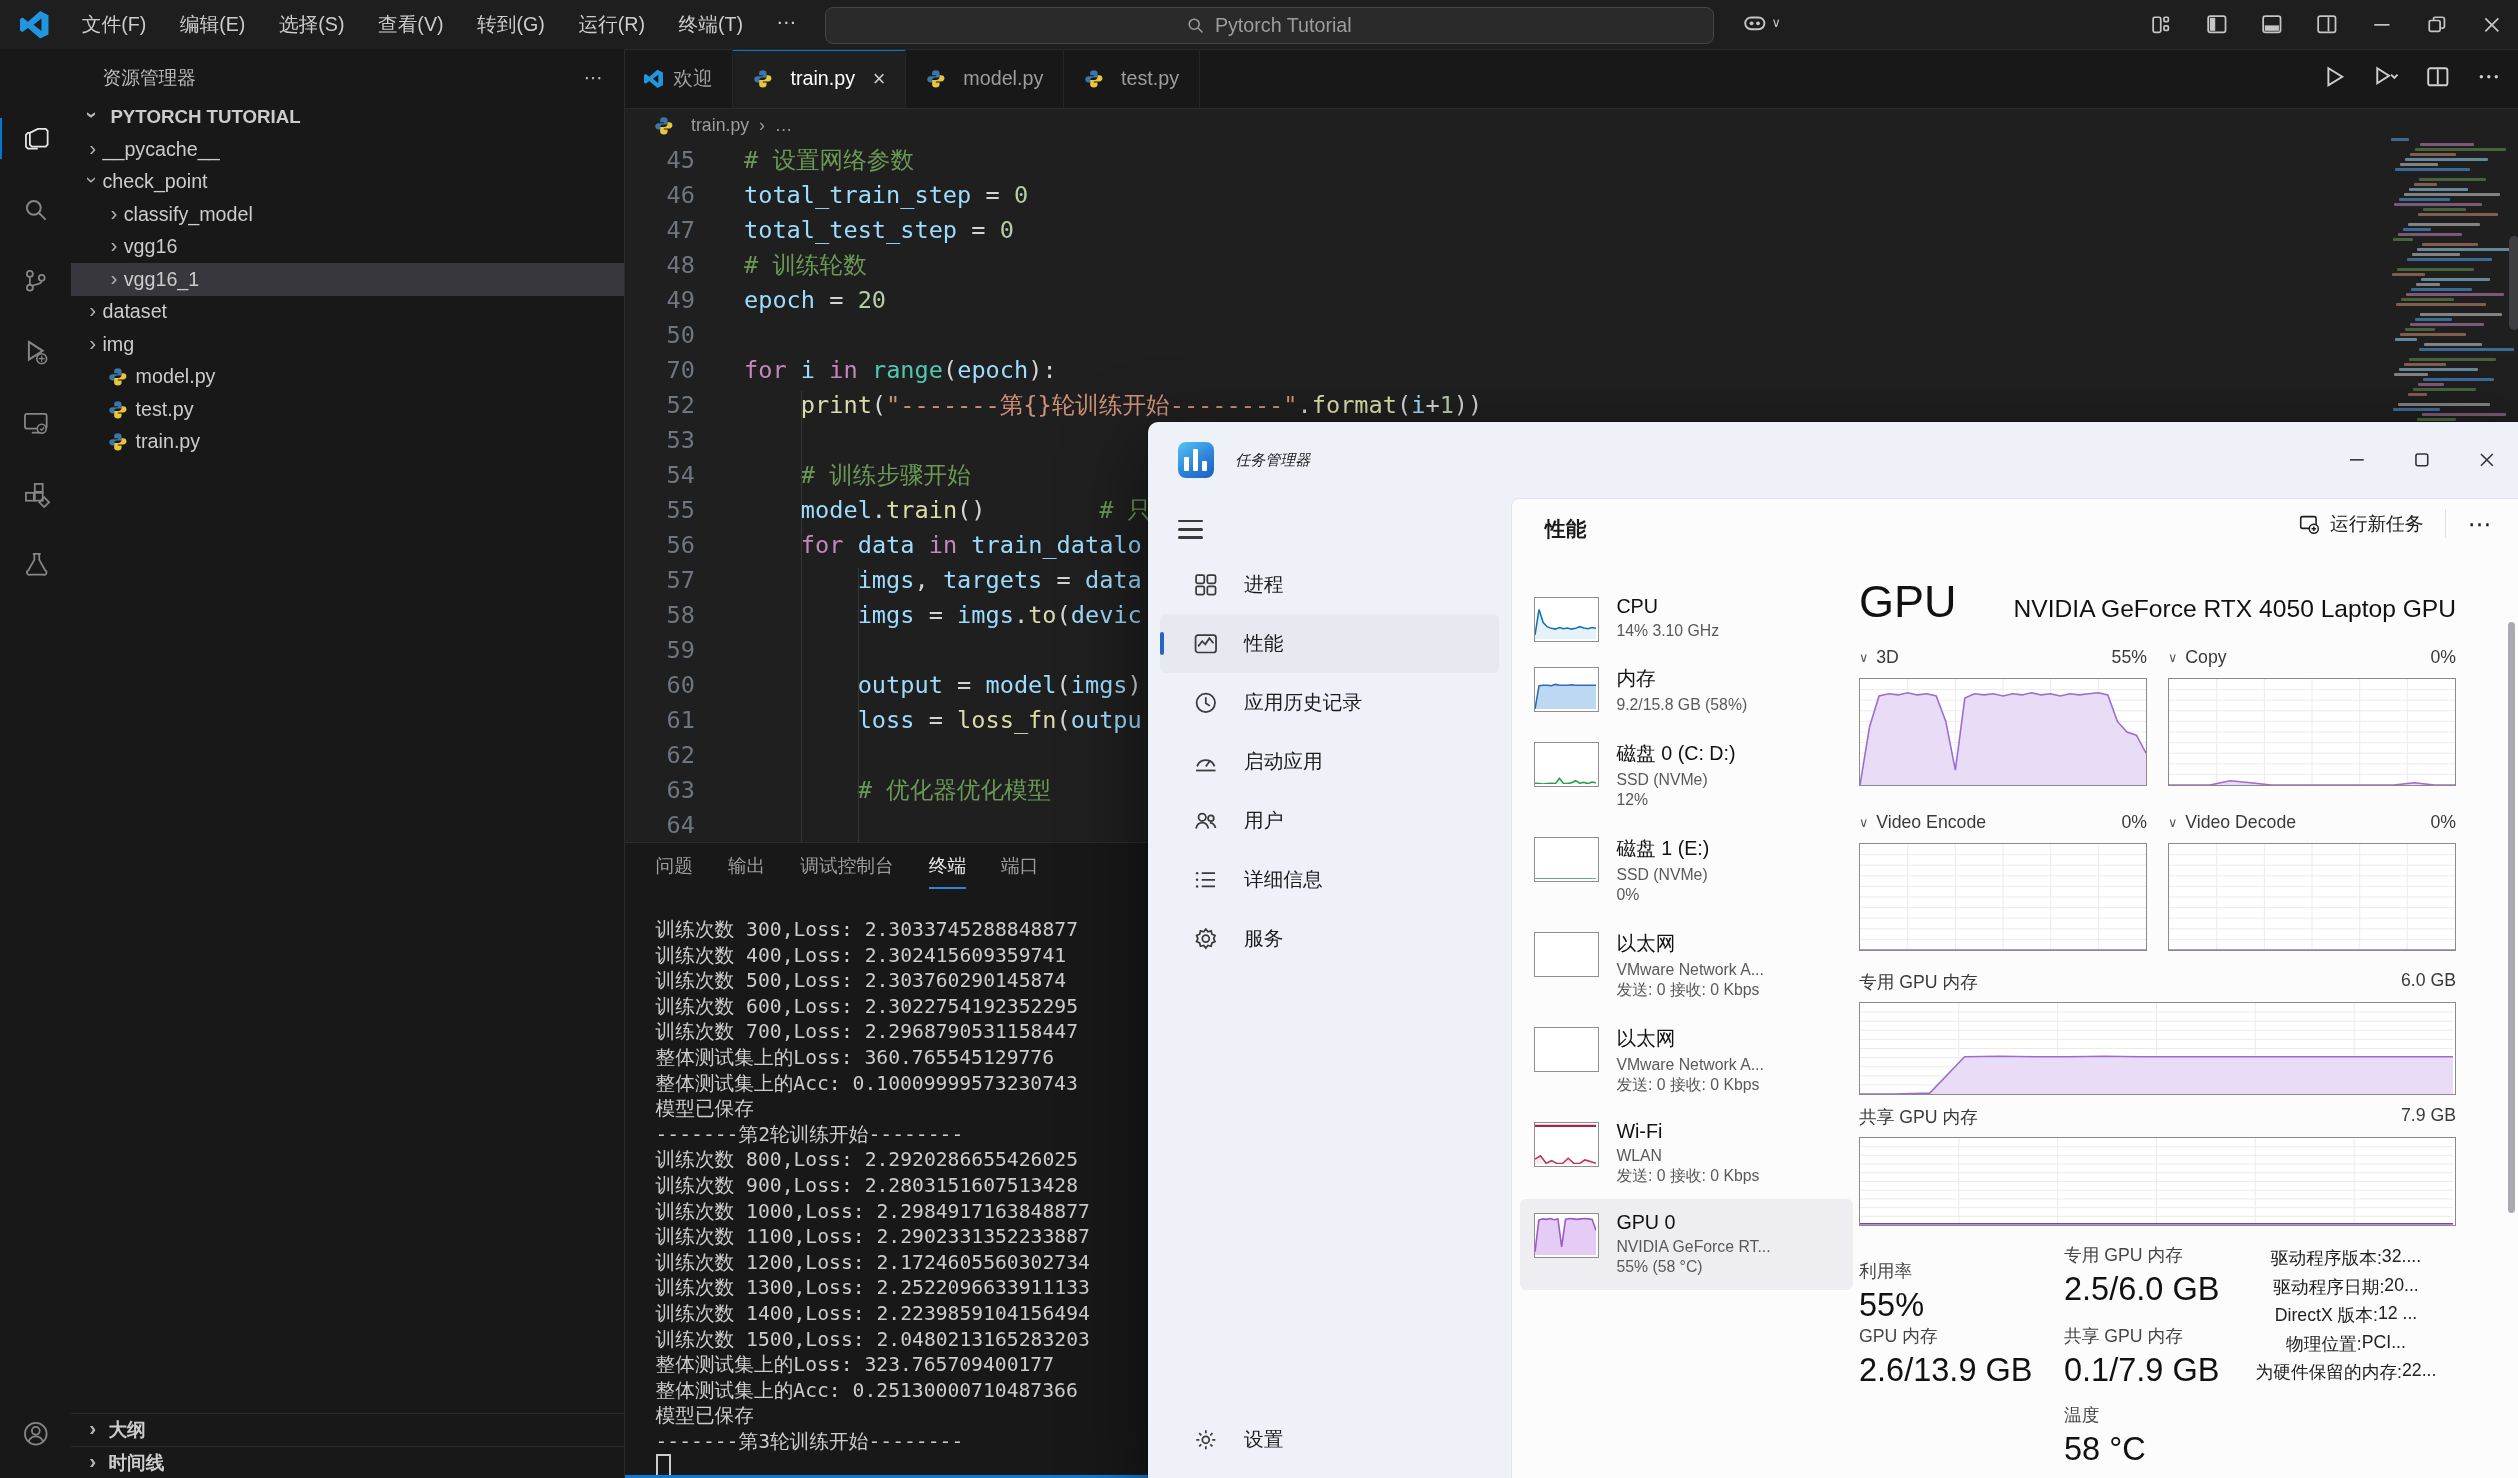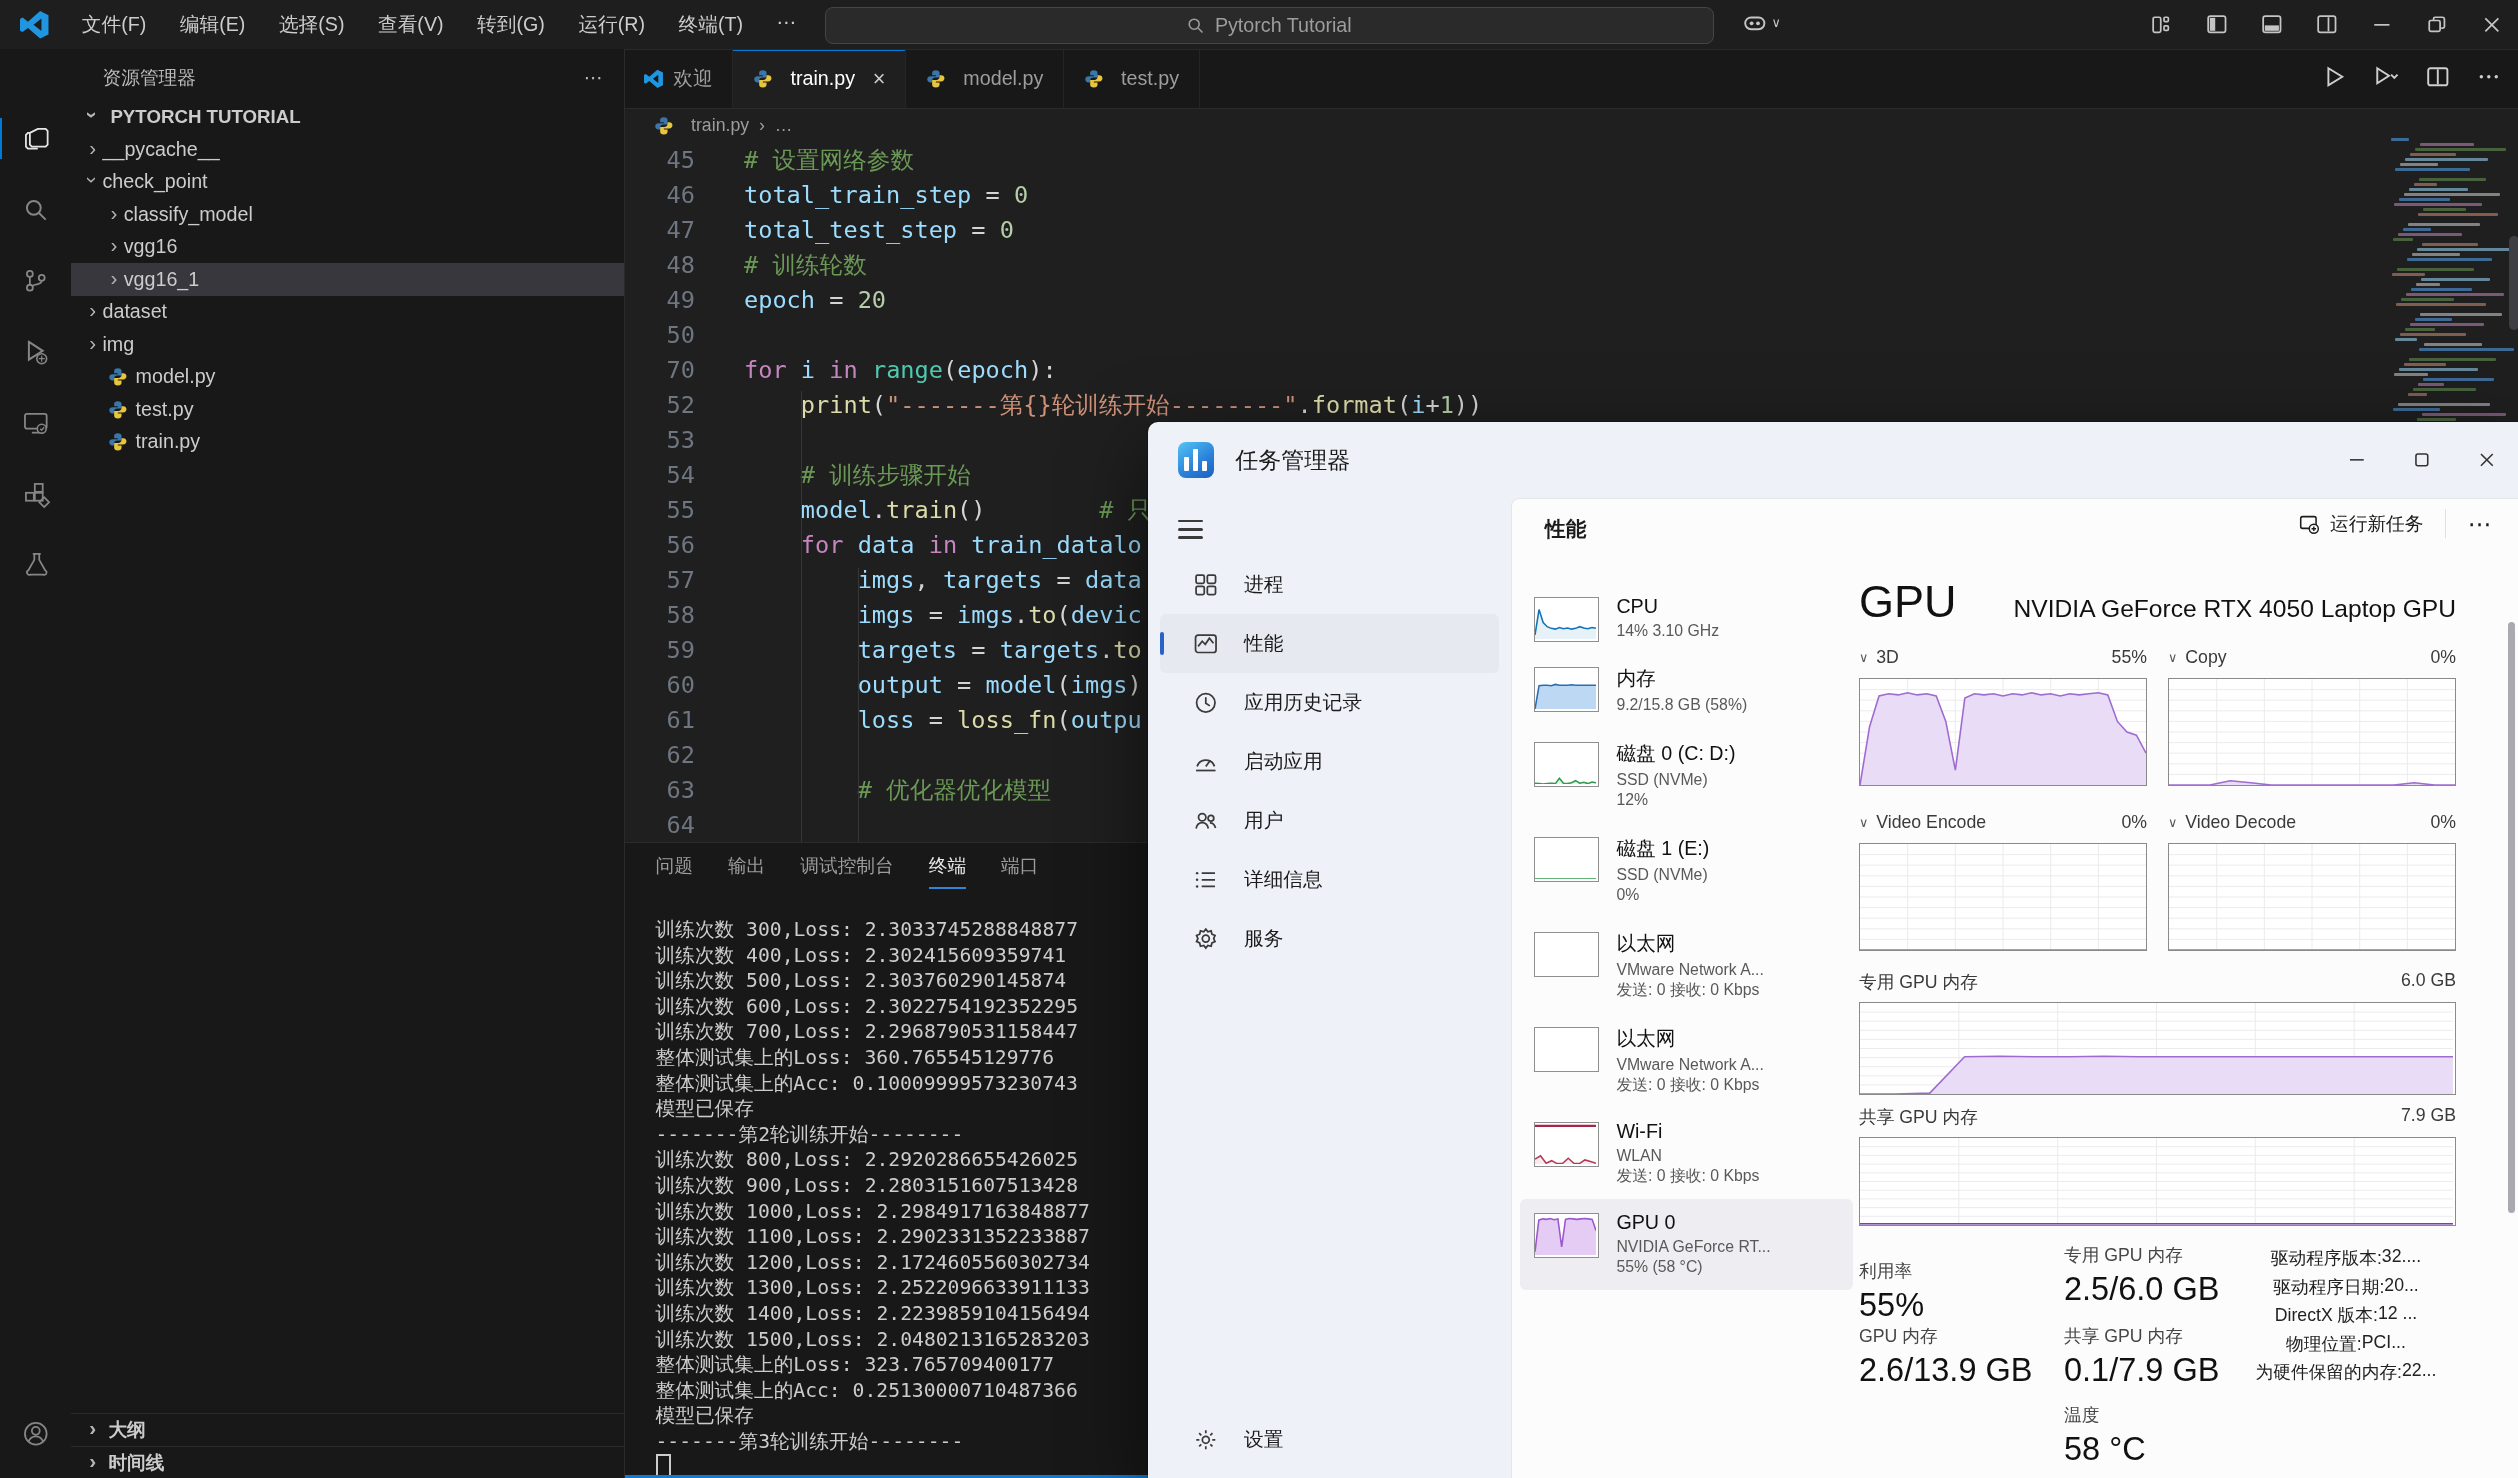--- a/index.html
+++ b/index.html
@@ -67,21 +67,21 @@
   .cursorbox{display:inline-block;width:11.8px;height:19.7px;border:2px solid #cccccc;vertical-align:-3px;}
   .bluestrip{position:absolute;left:0;bottom:0;width:100%;height:3.9px;background:#0c7bd8;z-index:1;}
   
   .tm{position:absolute;left:1148px;top:422px;width:1371px;height:1057px;background:#eef1f7;
       border-radius:9.9px 0 0 0;box-shadow:0 25.6px 79px rgba(0,0,0,.55), 0 0 0 1px rgba(0,0,0,.18);z-index:30;
       color:#1b1b1b;}
   .tm-title{position:absolute;left:0;top:0;right:0;height:76px;display:flex;align-items:center;}
   .tm-appicon{width:36px;height:36px;margin:0 21.7px 0 29.6px;border-radius:7.9px;
               background:linear-gradient(145deg,#54c5f5 0%,#2a7fd8 60%,#1b5fc0 100%);position:relative;overflow:hidden;}
   .tm-appicon i{position:absolute;bottom:6.9px;width:4.9px;background:#ffffff;border-radius:1px;}
-  .tm-title .t{font-size:23px;}
+  .tm-title .t{font-size:15px;font-style:italic;}
   .tm-ctrls{position:absolute;right:0;top:0;height:76px;display:flex;}
   .tm-ctrls .c{width:65px;height:76px;display:flex;align-items:center;justify-content:center;color:#333;}
   .tm-nav{position:absolute;left:0;top:76px;width:363px;bottom:0;}
   .hamb{position:absolute;left:29.6px;top:21.7px;width:25.6px;height:19.7px;}
   .hamb div{height:2.5px;background:#3a3a3a;border-radius:2px;margin-bottom:5.9px;}
   .nav-items{position:absolute;left:0;top:57px;right:0;}
   .nvi{position:relative;height:59px;display:flex;align-items:center;gap:25.6px;padding-left:33px;margin:0 11.8px;font-size:19.7px;border-radius:5.9px;}
   .nvi.sel{background:#e6e9f0;}
   .nvi.sel:before{content:"";position:absolute;left:0;top:17.7px;height:23.6px;width:3.9px;border-radius:3px;background:#2864c8;}
   .nvi .nicon{width:25.6px;height:25.6px;flex:0 0 auto;color:#3a3a3a;}
@@ -392,21 +392,21 @@
         <div class="cline"><span class="lnum">49</span><span class="ltext"><span class="tk-var">epoch</span><span class="tk-op"> = </span><span class="tk-num">20</span></span></div>
         <div class="cline"><span class="lnum">50</span><span class="ltext"></span></div>
         <div class="cline"><span class="lnum">70</span><span class="ltext"><span class="tk-kw">for</span><span class="tk-pln"> </span><span class="tk-var">i</span><span class="tk-pln"> </span><span class="tk-kw">in</span><span class="tk-pln"> </span><span class="tk-bi">range</span><span class="tk-op">(</span><span class="tk-var">epoch</span><span class="tk-op">):</span></span></div>
         <div class="cline"><span class="lnum">52</span><span class="ltext"><span class="tk-pln">    </span><span class="tk-fn">print</span><span class="tk-op">(</span><span class="tk-str">"-------第{}轮训练开始--------"</span><span class="tk-op">.</span><span class="tk-fn">format</span><span class="tk-op">(</span><span class="tk-var">i</span><span class="tk-op">+</span><span class="tk-num">1</span><span class="tk-op">))</span></span></div>
         <div class="cline"><span class="lnum">53</span><span class="ltext"></span></div>
         <div class="cline"><span class="lnum">54</span><span class="ltext"><span class="tk-pln">    </span><span class="tk-com"># 训练步骤开始</span></span></div>
         <div class="cline"><span class="lnum">55</span><span class="ltext"><span class="tk-pln">    </span><span class="tk-var">model</span><span class="tk-op">.</span><span class="tk-fn">train</span><span class="tk-op">()</span><span class="tk-pln">        </span><span class="tk-com"># 只</span></span></div>
         <div class="cline"><span class="lnum">56</span><span class="ltext"><span class="tk-pln">    </span><span class="tk-kw">for</span><span class="tk-pln"> </span><span class="tk-var">data</span><span class="tk-pln"> </span><span class="tk-kw">in</span><span class="tk-pln"> </span><span class="tk-var">train_datalo</span></span></div>
         <div class="cline"><span class="lnum">57</span><span class="ltext"><span class="tk-pln">        </span><span class="tk-var">imgs</span><span class="tk-op">, </span><span class="tk-var">targets</span><span class="tk-op"> = </span><span class="tk-var">data</span></span></div>
         <div class="cline"><span class="lnum">58</span><span class="ltext"><span class="tk-pln">        </span><span class="tk-var">imgs</span><span class="tk-op"> = </span><span class="tk-var">imgs</span><span class="tk-op">.</span><span class="tk-fn">to</span><span class="tk-op">(</span><span class="tk-var">devic</span></span></div>
-        <div class="cline"><span class="lnum">59</span><span class="ltext"><span class="tk-pln">        </span><span class="tk-var">targets</span><span class="tk-op"> = </span><span class="tk-var">targets</span><span class="tk-op">.</span><span class="tk-fn">to</span></span></div>
+        <div class="cline"><span class="lnum">59</span></div>
         <div class="cline"><span class="lnum">60</span><span class="ltext"><span class="tk-pln">        </span><span class="tk-var">output</span><span class="tk-op"> = </span><span class="tk-var">model</span><span class="tk-op">(</span><span class="tk-var">imgs</span><span class="tk-op">)</span></span></div>
         <div class="cline"><span class="lnum">61</span><span class="ltext"><span class="tk-pln">        </span><span class="tk-var">loss</span><span class="tk-op"> = </span><span class="tk-fn">loss_fn</span><span class="tk-op">(</span><span class="tk-var">outpu</span></span></div>
         <div class="cline"><span class="lnum">62</span><span class="ltext"></span></div>
         <div class="cline"><span class="lnum">63</span><span class="ltext"><span class="tk-pln">        </span><span class="tk-com"># 优化器优化模型</span></span></div>
         <div class="cline"><span class="lnum">64</span></div>
       </div>
     <div class="iguide" style="left:177px;top:342px;height:483px;"></div>
     <div class="iguide" style="left:234px;top:519px;height:305px;"></div>
     <div class="minimap" id="minimap">
         <div class="mm-row" style="width: 17.7px; margin-left: 0px; background: rgb(86, 168, 245); opacity: 0.55;"></div>

